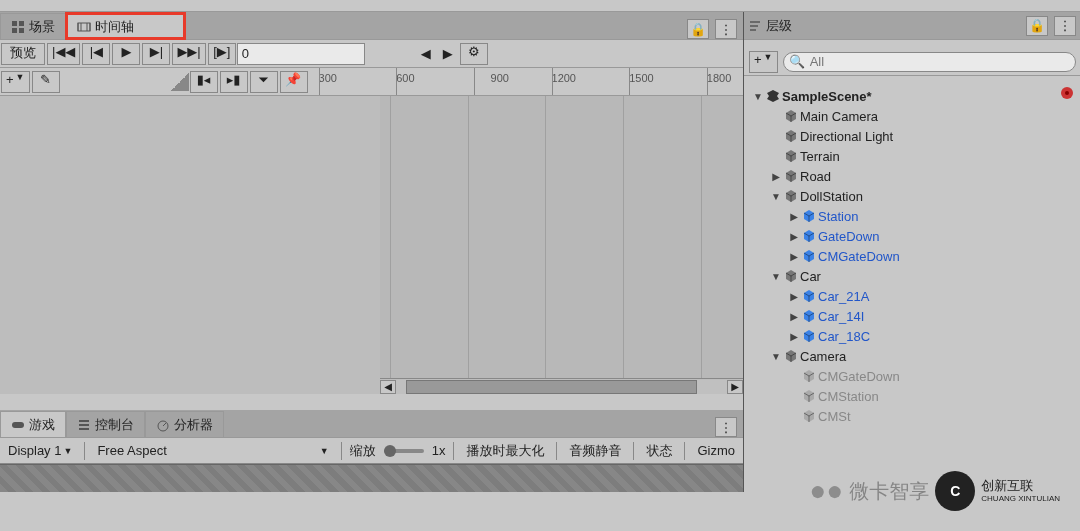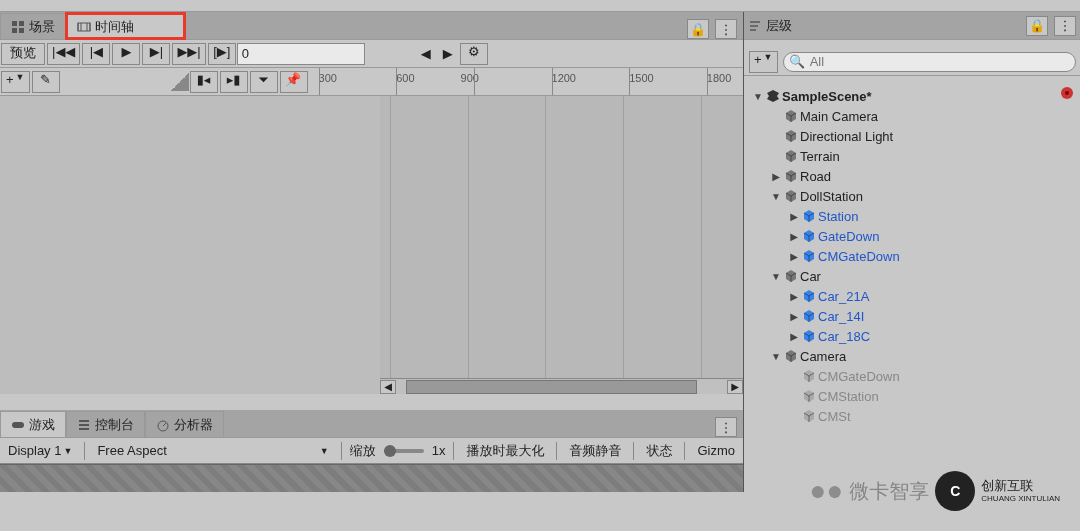--- a/index.html
+++ b/index.html
@@ -143,21 +143,21 @@
       <div class="btn">
           <span>📌</span>
         </div>
 
       <div style="flex:1;position:relative;height:100%;">
         <div id="ruler-ticks" style="position:absolute;inset:0;">
             <div class="ticklabel" style="left: 10px;">300</div>
             <div class="tick" style="left: 10px;"></div>
             <div class="ticklabel" style="left: 87.6667px;">600</div>
             <div class="tick" style="left: 87.6667px;"></div>
-            <div class="ticklabel" style="left: 152px;">900</div>
+            <div class="ticklabel" style="left: 182px;">900</div>
             <div class="tick" style="left: 165.333px;"></div>
             <div class="ticklabel" style="left: 243px;">1200</div>
             <div class="tick" style="left: 243px;"></div>
             <div class="ticklabel" style="left: 320.667px;">1500</div>
             <div class="tick" style="left: 320.667px;"></div>
             <div class="ticklabel" style="left: 398.333px;">1800</div>
             <div class="tick" style="left: 398.333px;"></div>
             <div class="ticklabel" style="left: 476px;">2100</div>
             <div class="tick" style="left: 476px;"></div>
           </div>

